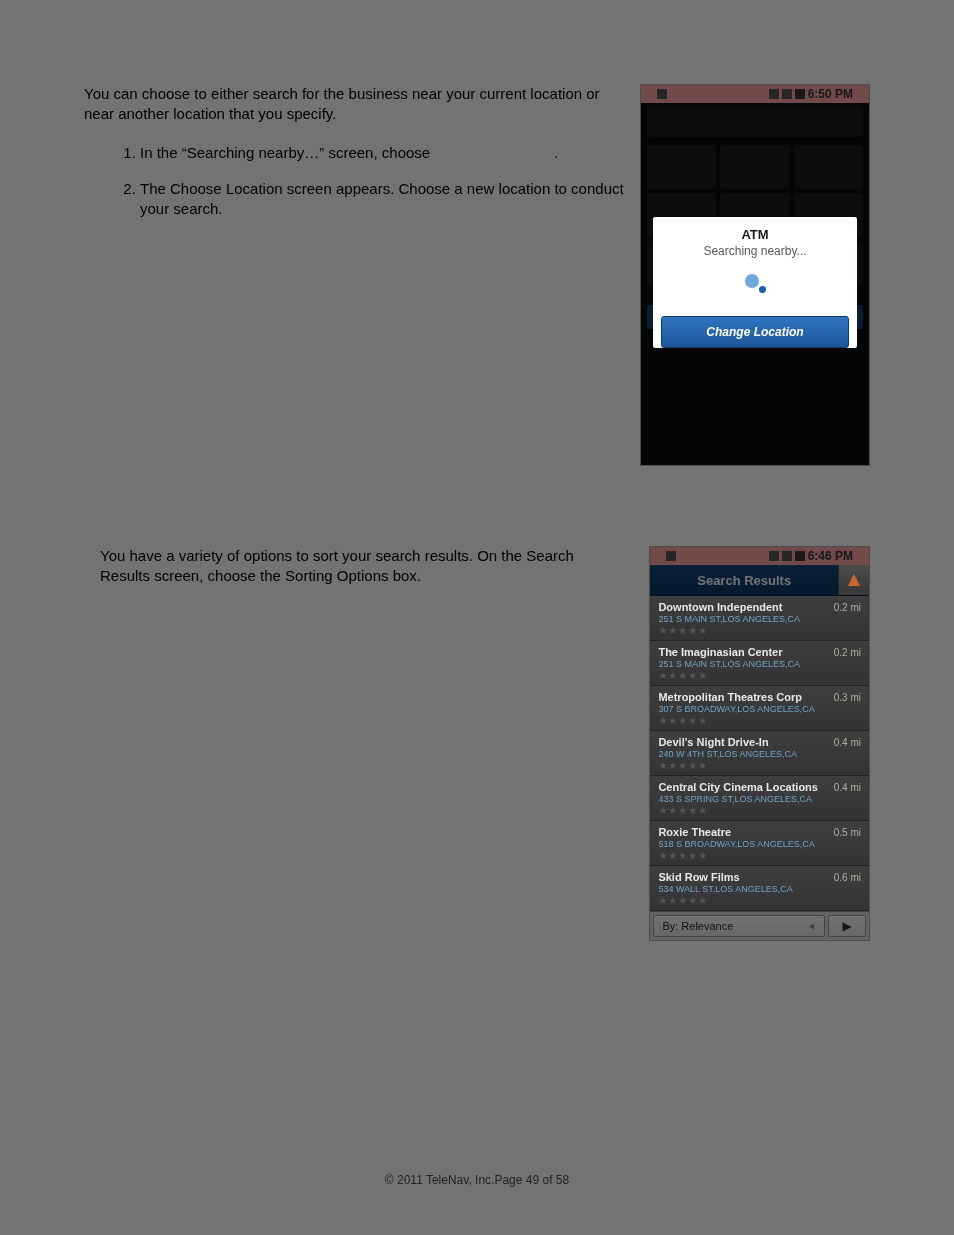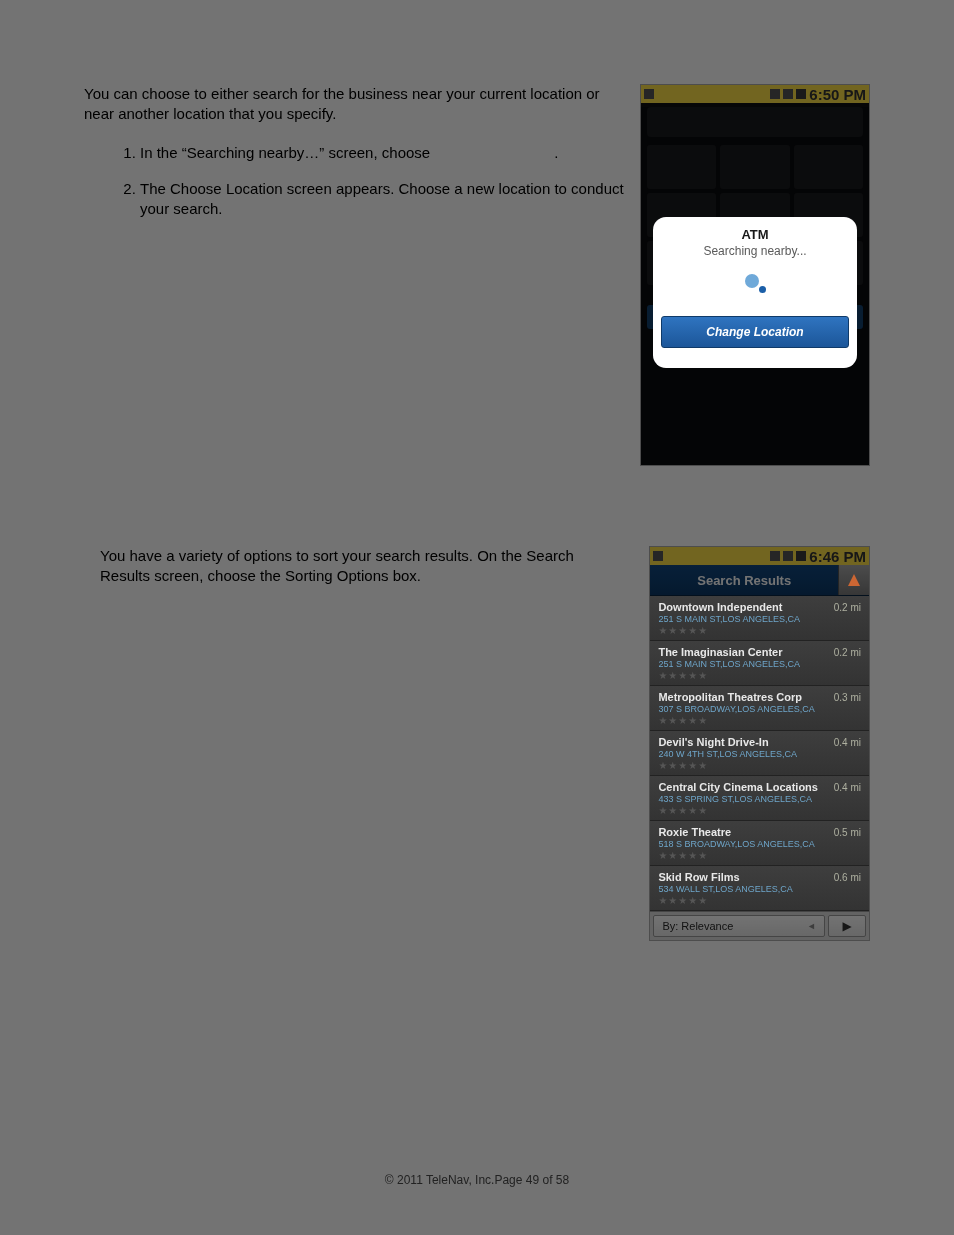--- a/index.html
+++ b/index.html
@@ -3,33 +3,33 @@
 <meta charset="utf-8">
 <style>
   html,body{margin:0;padding:0;background:#fff;font-family:Arial, Helvetica, sans-serif;color:#000;}
   .page{width:954px;height:1235px;position:relative;box-sizing:border-box;padding:84px 84px 40px 84px;}
   .sec1{display:flex;gap:8px;align-items:flex-start;}
   .bodytext{font-size:15px;line-height:1.35;width:548px;}
   .bodytext p{margin:0 0 14px 0;}
   ol.steps{margin:18px 0 0 0;padding-left:56px;}
   ol.steps li{margin-bottom:16px;padding-right:6px;}
   .phone{width:228px;border:1px solid #aaa;background:#111;position:relative;}
-  .statusbar{height:18px;background:#fde047;display:flex;align-items:center;justify-content:space-between;padding:0 3px;font-size:15px;color:#333;}
+  .statusbar{height:18px;background:#fca5a5;display:flex;align-items:center;justify-content:space-between;padding:0 16px;font-size:12px;color:#333;}
   .statusbar .left,.statusbar .right{display:flex;align-items:center;gap:3px;}
   .sb-ico{display:inline-block;width:10px;height:10px;background:#555;}
   .sb-time{font-weight:bold;}
   .p1-body{height:358px;background:#0b0c0e;position:relative;}
   .p1-header{height:26px;color:#6b6b6b;text-align:center;font-size:13px;font-weight:bold;line-height:26px;letter-spacing:0.5px;}
   .p1-search{height:30px;margin:4px 6px;background:#1a1c1e;border-radius:4px;}
   .p1-grid{display:grid;grid-template-columns:repeat(3,1fr);gap:4px;padding:4px 6px;}
   .p1-tile{height:44px;background:#1a1c1e;border-radius:3px;}
   .p1-tile.mic{grid-column:1 / span 3;height:24px;background:#12406e;margin-top:6px;display:flex;justify-content:center;align-items:center;}
   .p1-tile.mic::before{content:"";width:10px;height:14px;background:#2f4f6f;border-radius:4px;}
   .p1-labelrow{display:grid;grid-template-columns:repeat(3,1fr);padding:0 6px;color:#3b3b3b;font-size:9px;text-align:center;}
-  .modal{position:absolute;top:110px;left:12px;right:12px;background:#fff;border-radius:13px;box-shadow:0 0 0 9999px rgba(0,0,0,0.55);padding:10px 8px 20px 8px;text-align:center;}
+  .modal{position:absolute;top:110px;left:12px;right:12px;background:#fff;border-radius:2px;box-shadow:0 0 0 9999px rgba(0,0,0,0.55);padding:10px 8px 0 8px;text-align:center;}
   .modal-title{font-weight:bold;font-size:13px;color:#1a1a1a;}
   .modal-sub{font-size:12px;color:#5a5a5a;margin-top:2px;}
   .modal-spinner{width:28px;height:28px;margin:14px auto 16px auto;position:relative;}
   .modal-spinner::before{content:"";position:absolute;width:14px;height:14px;background:#6fa9d9;border-radius:50%;left:4px;top:2px;}
   .modal-spinner::after{content:"";position:absolute;width:7px;height:7px;background:#1b5fa8;border-radius:50%;left:18px;top:14px;}
   .modal-btn{background:linear-gradient(#2f74c0,#1c5699);color:#fff;font-size:12px;font-weight:bold;padding:8px 0;border-radius:3px;border:1px solid #0f3a69;font-style:italic;}
   .sec2{margin-top:80px;display:flex;gap:24px;align-items:flex-start;margin-left:16px;}
   .phone2{width:228px;border:1px solid #aaa;background:#3a3a3a;}
   .p2-body{background:linear-gradient(#3b3b3b,#2a2a2a);}
   .p2-header{height:30px;background:linear-gradient(#12477f,#0c3866);display:flex;align-items:stretch;border-bottom:1px solid #082542;}

